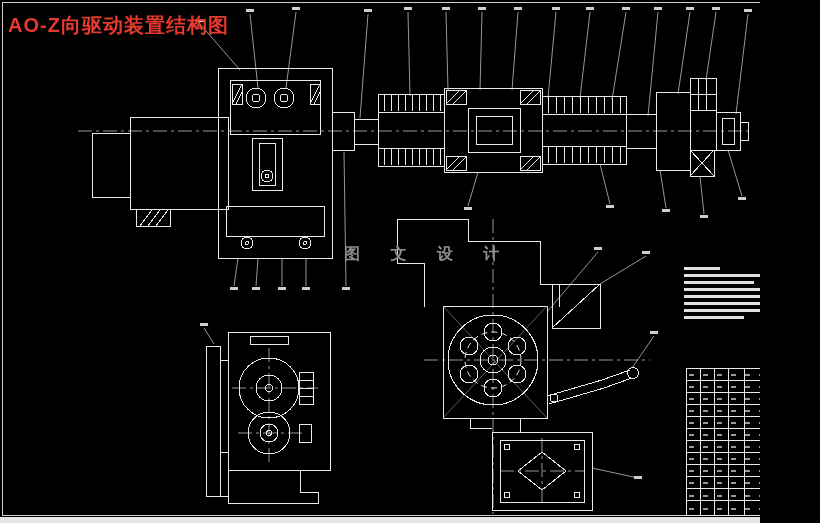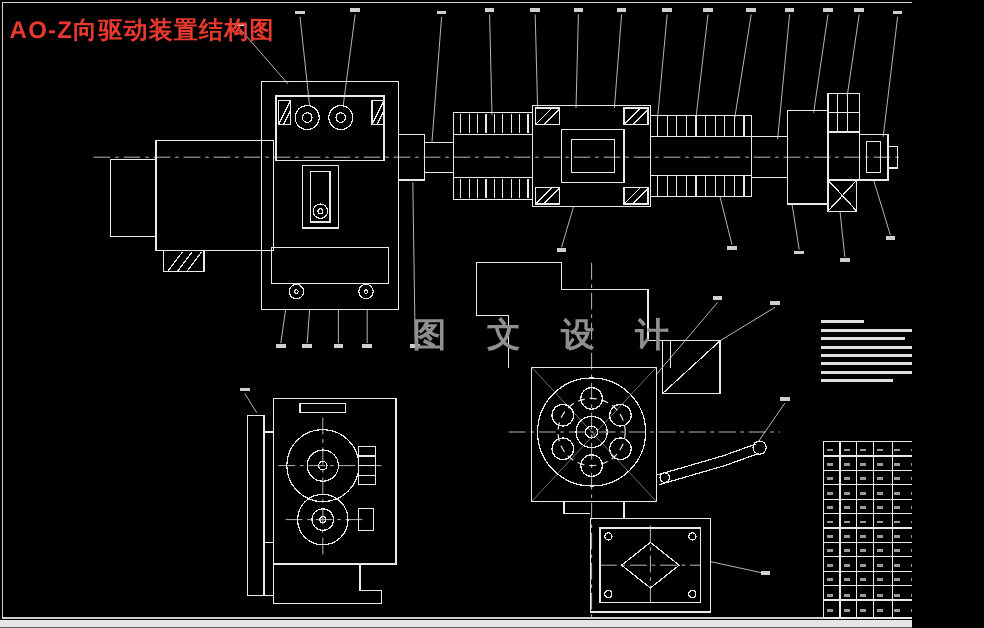--- a/index.html
+++ b/index.html
@@ -1,21 +1,21 @@
 <!DOCTYPE html>
 <html><head>
 <meta charset="utf-8">
 <style>
   html,body{margin:0;padding:0;background:#000;}
   .stage{position:relative;width:760px;height:523px;background:#ffffff;overflow:hidden;
          font-family:"Liberation Sans",sans-serif;}
   .stage svg{position:absolute;left:0;top:0;}
   .drawing-title{position:absolute;left:8px;top:12px;color:#e8392f;font-size:20px;
                  font-weight:bold;letter-spacing:1px;white-space:nowrap;}
-  .watermark{position:absolute;left:344px;top:260px;color:#8f8f8f;font-size:28px;
+  .watermark{position:absolute;left:344px;top:244px;color:#8f8f8f;font-size:16px;
              font-weight:bold;letter-spacing:13px;white-space:nowrap;}
 </style>
 </head>
 <body>
 
 <div class="stage">
 
 <svg width="820" height="523" viewBox="0 0 820 523" shape-rendering="crispEdges">
 
   <rect width="820" height="523" fill="#000000"></rect>

